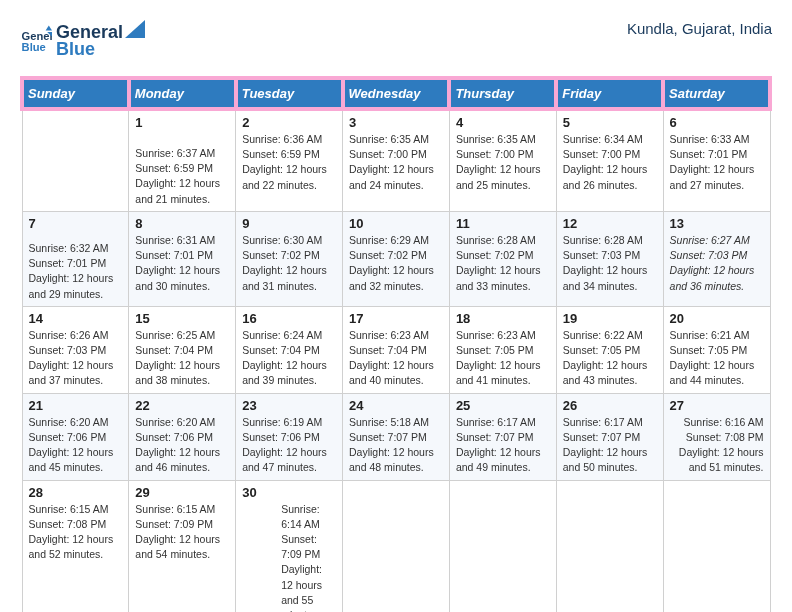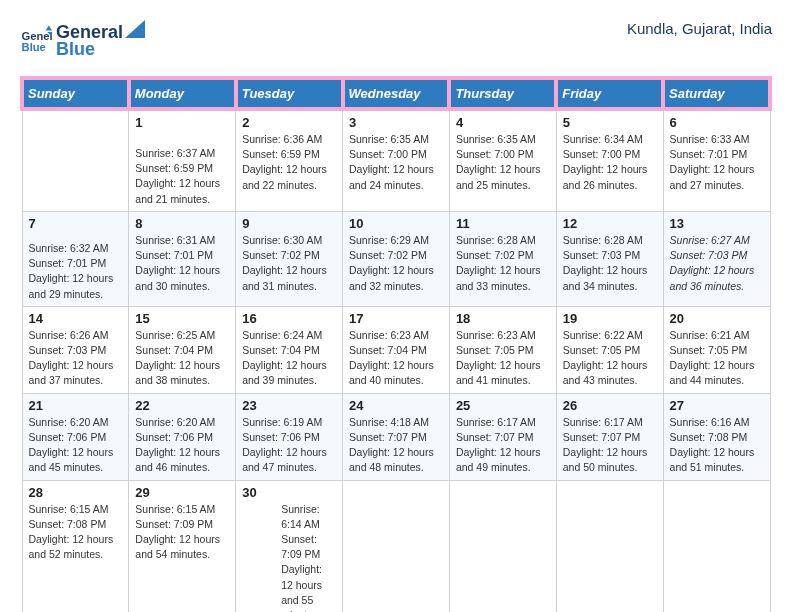--- a/index.html
+++ b/index.html
@@ -281,42 +281,42 @@
         </td>
         <td>
           <div class="day-num">23</div>
           <div class="cell-content" style="white-space: pre-line;">Sunrise: 6:19 AM
 Sunset: 7:06 PM
 Daylight: 12 hours
 and 47 minutes.</div>
         </td>
         <td>
           <div class="day-num">24</div>
-          <div class="cell-content" style="white-space: pre-line;">Sunrise: 4:18 AM
+          <div class="cell-content" style="white-space: pre-line;">Sunrise: 5:18 AM
 Sunset: 7:07 PM
 Daylight: 12 hours
 and 48 minutes.</div>
         </td>
         <td>
           <div class="day-num">25</div>
           <div class="cell-content" style="white-space: pre-line;">Sunrise: 6:17 AM
 Sunset: 7:07 PM
 Daylight: 12 hours
 and 49 minutes.</div>
         </td>
         <td>
           <div class="day-num">26</div>
           <div class="cell-content" style="white-space: pre-line;">Sunrise: 6:17 AM
 Sunset: 7:07 PM
 Daylight: 12 hours
 and 50 minutes.</div>
         </td>
         <td>
           <div class="day-num">27</div>
-          <div class="cell-content" style="white-space: pre-line;">Sunrise: 6:16 AM
+          <div class="cell-content" style="white-space: pre-line; text-align: right;">Sunrise: 6:16 AM
 Sunset: 7:08 PM
 Daylight: 12 hours
 and 51 minutes.</div>
         </td>
       </tr>
       <tr>
         <td>
           <div class="day-num">28</div>
           <div class="cell-content" style="white-space: pre-line;">Sunrise: 6:15 AM
 Sunset: 7:08 PM

